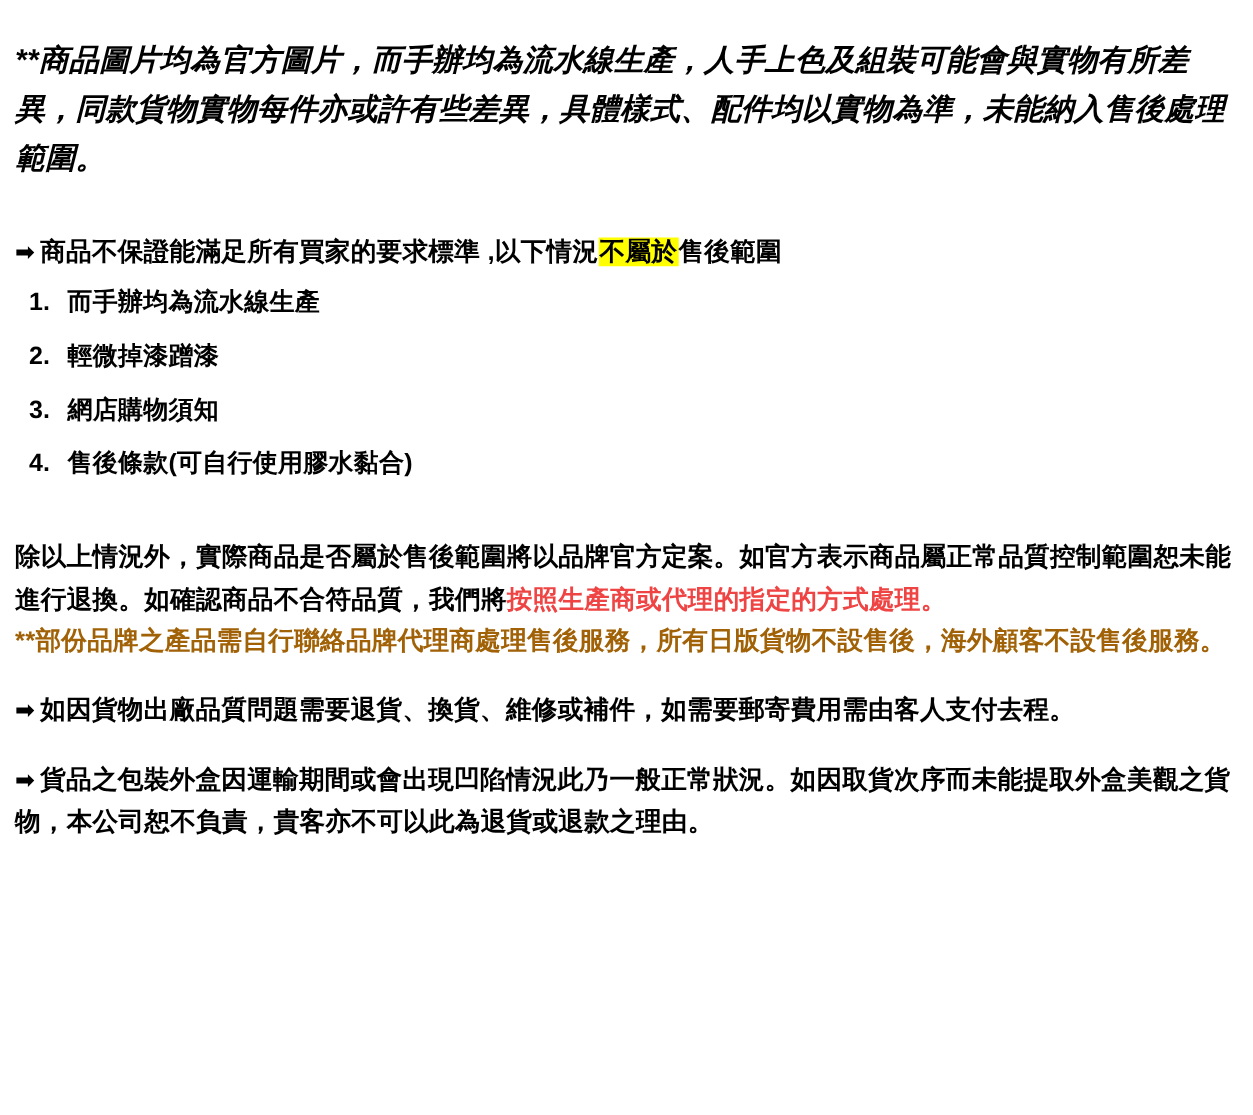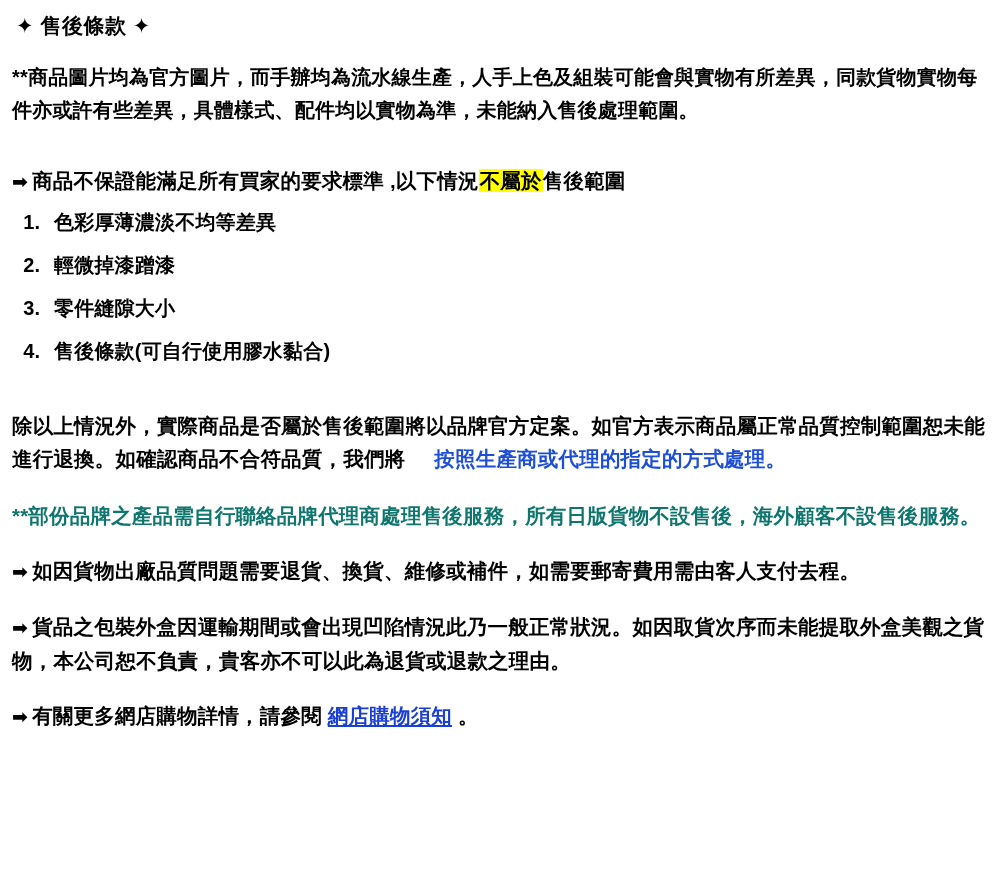--- a/index.html
+++ b/index.html
@@ -22,25 +22,26 @@
     padding: 8px 12px 0 12px;
   }
   .title {
     font-size: 21px;
     font-weight: bold;
     letter-spacing: 0.5px;
     margin: 4px 0 0 4px;
     line-height: 1.3;
   }
   .para {
-    font-size: 20px;
+    font-size: 24px;
     line-height: 1.62;
     margin: 22px 0 0 0;
     font-weight: bold;
     letter-spacing: 0.2px;
+    font-style: italic;
   }
   .spacer-sm { height: 14px; }
   .spacer-md { height: 26px; }
 
   .arrow-line {
     font-size: 20.5px;
     font-weight: bold;
     line-height: 1.5;
     margin-top: 26px;
     letter-spacing: 0.2px;
@@ -80,29 +81,27 @@
     letter-spacing: 0.2px;
   }
 
   .body-para {
     font-size: 20.5px;
     font-weight: bold;
     line-height: 1.62;
     letter-spacing: 0.2px;
   }
   .grey {
-    color: #1d4ed8;
-    margin-left: 29px;
+    color: #ef4444;
   }
   .red-para {
     font-size: 20.5px;
     font-weight: bold;
-    color: #0f766e;
+    color: #a16207;
     line-height: 1.62;
-    margin-top: 24px;
     letter-spacing: 0.2px;
   }
   .link {
     color: #1a3fd4;
     text-decoration: underline;
     cursor: pointer;
   }
   .note-line {
     font-size: 20.5px;
     font-weight: bold;
@@ -112,36 +111,35 @@
   }
   .note-line .arrow, .arrow-line .arrow {
     color: #000;
   }
 </style>
 </head>
 <body>
 
 <div class="page">
 
-  <div class="title">✦ 售後條款 ✦</div>
 
   <div class="para">**商品圖片均為官方圖片，而手辦均為流水線生產，人手上色及組裝可能會與實物有所差異，同款貨物實物每件亦或許有些差異，具體樣式、配件均以實物為準，未能納入售後處理範圍。</div>
 
   <div class="spacer-sm"></div>
 
   <div class="arrow-line">
     <span class="arrow">➡</span><span>商品不保證能滿足所有買家的要求標準 ,以下情況</span><span class="hl">不屬於</span><span>售後範圍</span>
   </div>
 
   <div class="list-wrap">
     <div class="list-col left">
       <ol class="numlist" start="1">
-        <li>色彩厚薄濃淡不均等差異</li>
+        <li>而手辦均為流水線生產</li>
         <li>輕微掉漆蹭漆</li>
-        <li>零件縫隙大小</li>
+        <li>網店購物須知</li>
         <li>售後條款(可自行使用膠水黏合)</li>
       </ol>
     </div>
   </div>
 
   <div class="spacer-md"></div>
 
   <div class="body-para">
     <span>除以上情況外，實際商品是否屬於售後範圍將以品牌官方定案。如官方表示商品屬正常品質控制範圍恕未能進行退換。如確認商品不合符品質，我們將</span><span class="grey">按照生產商或代理的指定的方式處理。</span>
   </div>
@@ -150,17 +148,14 @@
 
   <div class="note-line">
     <span class="arrow">➡</span><span>如因貨物出廠品質問題需要退貨、換貨、維修或補件，如需要郵寄費用需由客人支付去程。</span>
   </div>
 
   <div class="note-line">
     <span class="arrow">➡</span><span>貨品之包裝外盒因運輸期間或會出現凹陷情況此乃一般正常狀況。如因取貨次序而未能提取外盒美觀之貨物，本公司恕不負責，貴客亦不可以此為退貨或退款之理由。</span>
   </div>
 
 
-  <div class="note-line">
-    <span class="arrow">➡</span><span>有關更多網店購物詳情，請參閱 </span><span class="link">網店購物須知</span><span> 。</span>
-  </div>
 
 </div>
 
 </body></html>

